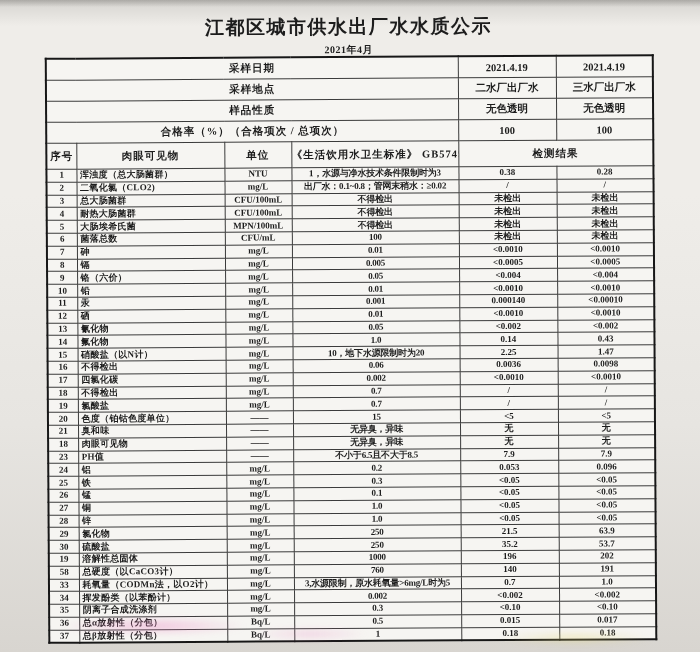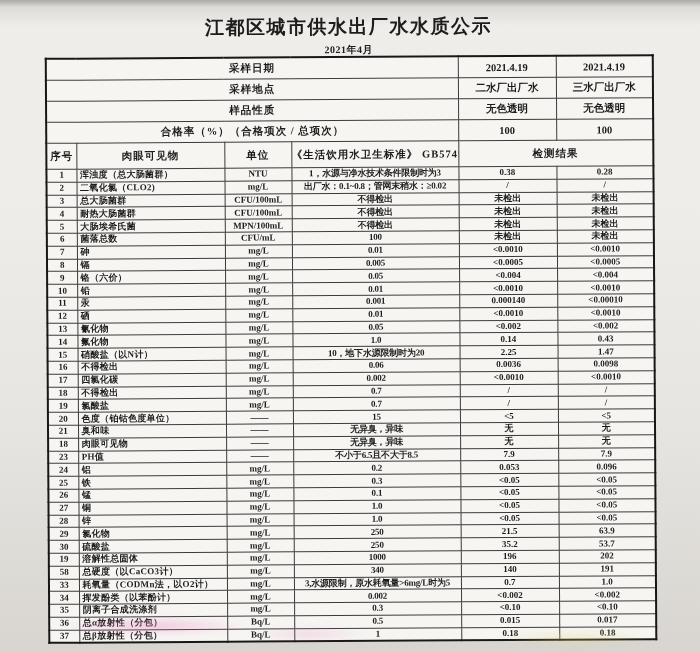--- a/index.html
+++ b/index.html
@@ -351,21 +351,21 @@
           <td class="cell-item">溶解性总固体</td>
           <td class="cell-unit">mg/L</td>
           <td class="cell-standard">1000</td>
           <td class="cell-result">196</td>
           <td class="cell-result">202</td>
         </tr>
         <tr class="data-row">
           <td class="cell-index">58</td>
           <td class="cell-item">总硬度（以CaCO3计）</td>
           <td class="cell-unit">mg/L</td>
-          <td class="cell-standard">340</td>
+          <td class="cell-standard">760</td>
           <td class="cell-result">140</td>
           <td class="cell-result">191</td>
         </tr>
         <tr class="data-row">
           <td class="cell-index">33</td>
           <td class="cell-item">耗氧量（CODMn法，以O2计）</td>
           <td class="cell-unit">mg/L</td>
           <td class="cell-standard">3,水源限制，原水耗氧量&gt;6mg/L时为5</td>
           <td class="cell-result">0.7</td>
           <td class="cell-result">1.0</td>

